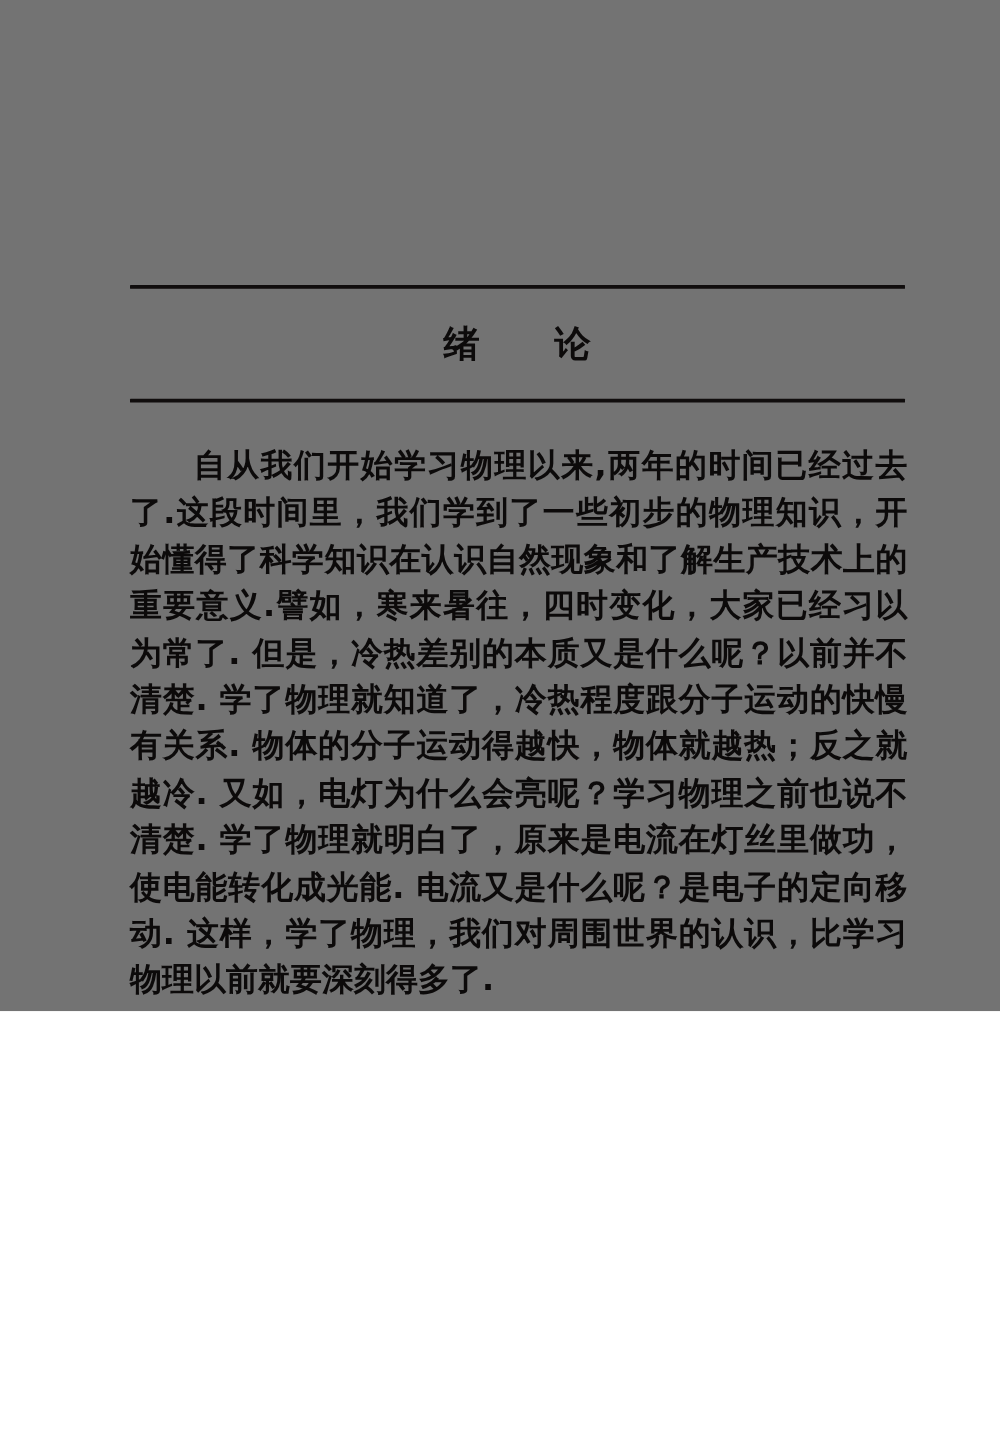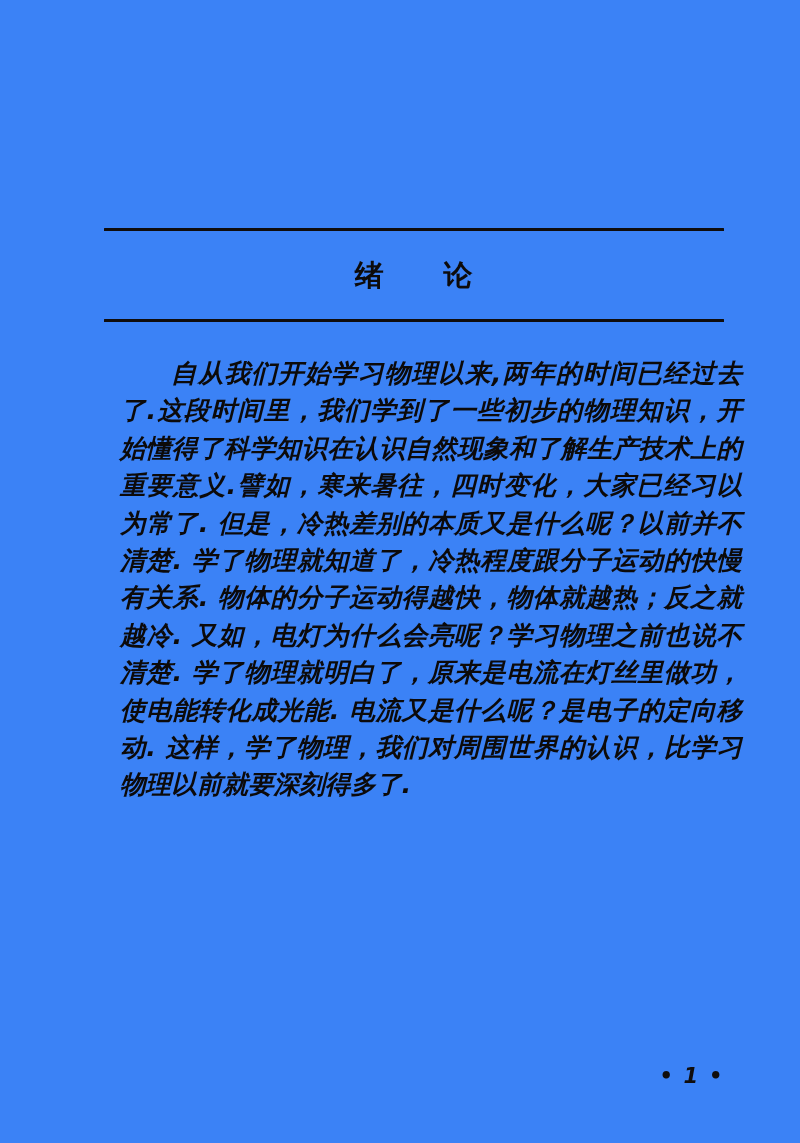--- a/index.html
+++ b/index.html
@@ -9,23 +9,23 @@
     background: #ffffff;
   }
 
   body {
     font-family: "DejaVu Sans", "Liberation Sans", sans-serif;
   }
 
   .page {
     position: relative;
     width: 800px;
-    height: 1143px;
+    height: 809px;
     margin: 0 auto;
-    background: #3b82f6;
+    background: #737373;
     overflow: hidden;
     box-sizing: border-box;
   }
 
   
 
   .header-block {
     position: absolute;
     left: 104px;
     top: 228px;
@@ -56,24 +56,23 @@
     color: #0d0b0b;
     letter-spacing: 0.02em;
     white-space: pre;
     line-height: 1;
   }
 
   
 
   .body-text {
     position: absolute;
-    left: 120px;
+    left: 104px;
     top: 355px;
     width: 622px;
-    font-style: italic;
   }
 
   .para {
     font-size: 25.5px;
     font-weight: 700;
     line-height: 37.4px;
     color: #0c0a0a;
     text-align: justify;
     text-justify: inter-character;
     letter-spacing: 0.004em;

